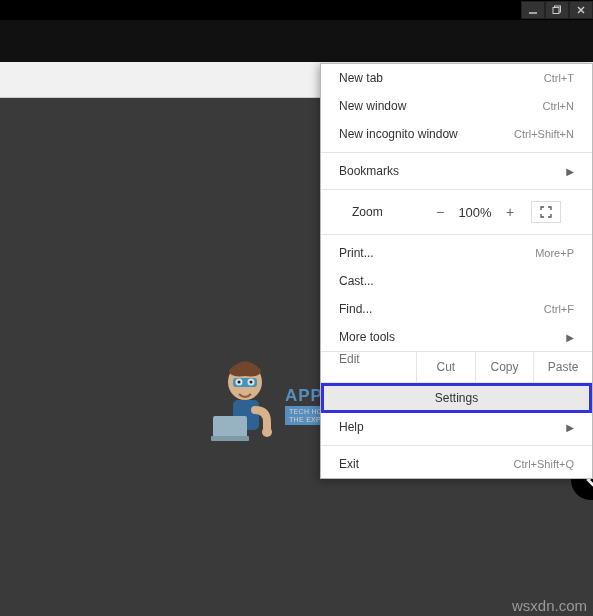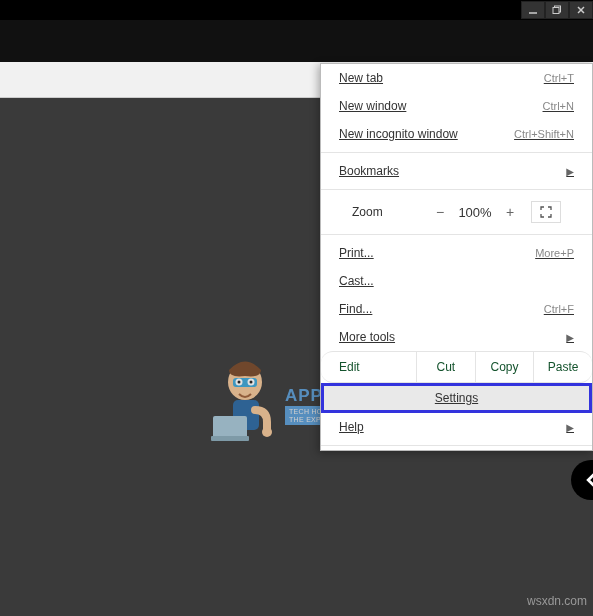--- a/index.html
+++ b/index.html
@@ -27,36 +27,36 @@
     
     .watermark { position: absolute; top: 260px; left: 205px; width: 150px; height: 100px; opacity: 0.85; }
     .wm-char { position: absolute; left: 0; top: 0; }
     .wm-text { position: absolute; left: 80px; top: 28px; }
     .wm-title { color: #5c9dd6; font-size: 17px; font-weight: 700; letter-spacing: 1px; }
     .wm-sub { background: #5c9dd6; color: #e8e8e8; font-size: 7px; padding: 2px 4px; width: 92px; line-height: 1.1; letter-spacing: 0.3px; }
     
     .float-circle { position: absolute; right: 0; top: 460px; width: 40px; height: 40px; background: #000; border-radius: 50%; display: flex; align-items: center; justify-content: center; transform: translateX(18px); }
     .float-circle svg { width: 14px; height: 14px; color: #fff; }
     
-    .footer { position: absolute; bottom: 8px; right: 6px; color: #999; font-size: 12px; }
+    .footer { position: absolute; bottom: 2px; right: 6px; color: #999; font-size: 15px; }
     
     .context-menu { position: absolute; top: 63px; right: 0; width: 273px; background: #fff; box-shadow: -2px 2px 8px rgba(0,0,0,0.3); border: 1px solid #bbb; z-index: 100; }
-    .menu-item { height: 28px; display: flex; align-items: center; justify-content: space-between; padding: 1px 18px; font-size: 12px; color: #333; cursor: pointer; text-decoration: underline; }
+    .menu-item { height: 28px; display: flex; align-items: center; justify-content: space-between; padding: 1px 18px; font-size: 12px; color: #333; cursor: pointer; }
     .menu-shortcut { color: #888; font-size: 11px; margin-left: 26px; }
     .menu-arrow { color: #666; font-size: 10px; margin-left: auto; }
     .menu-sep { height: 1px; background: #e4e4e4; margin: 4px 0; }
     
     .zoom-row { height: 36px; display: flex; align-items: center; padding: 0 31px; font-size: 12px; color: #333; }
     .zoom-label { flex: 1; }
     .zoom-ctrl { width: 26px; text-align: center; color: #666; cursor: pointer; font-size: 14px; }
     .zoom-val { width: 44px; text-align: center; font-size: 13px; }
     .fullscreen-box { width: 30px; height: 22px; border: 1px solid #ddd; margin-left: 8px; display: flex; align-items: center; justify-content: center; cursor: pointer; }
     .fs-icon { width: 12px; height: 12px; }
     
-    .edit-row { height: 32px; display: flex; align-items: center; border-top: 1px solid #e4e4e4; border-bottom: 1px solid #e4e4e4; font-size: 12px; color: #14532d; border-radius: 12px; }
+    .edit-row { height: 32px; display: flex; align-items: flex-start; border-top: 1px solid #e4e4e4; border-bottom: 1px solid #e4e4e4; font-size: 12px; color: #737373; }
     .edit-label { padding: 0 18px; width: 95px; }
     .edit-btn { flex: 1; text-align: center; border-left: 1px solid #e4e4e4; height: 100%; display: flex; align-items: center; justify-content: center; cursor: pointer; }
     
     .highlighted { border: 3px solid #3333dd; box-sizing: border-box; background: #e9e9e9; height: 30px; justify-content: center; }
   </style>
 </head>
 <body>
 
 <div class="titlebar">
   <div class="win-controls">
@@ -183,20 +183,24 @@
     <span class="edit-btn">Paste</span>
   </div>
   <div class="menu-item highlighted">
     <span>Settings</span>
   </div>
   <div class="menu-item">
     <span>Help</span>
       <span class="menu-arrow">▶</span>
   </div>
   <div class="menu-sep"></div>
+  <div class="menu-item">
+    <span>Exit</span>
+      <span class="menu-shortcut">Ctrl+Shift+Q</span>
+  </div>
 </div>
 
 <div class="float-circle">
   <svg viewBox="0 0 10 10" fill="none" stroke="#fff" stroke-width="2">
       <path d="M7 1 L3 5 L7 9"></path>
     </svg>
 </div>
 
 <div class="footer">wsxdn.com</div>
 

